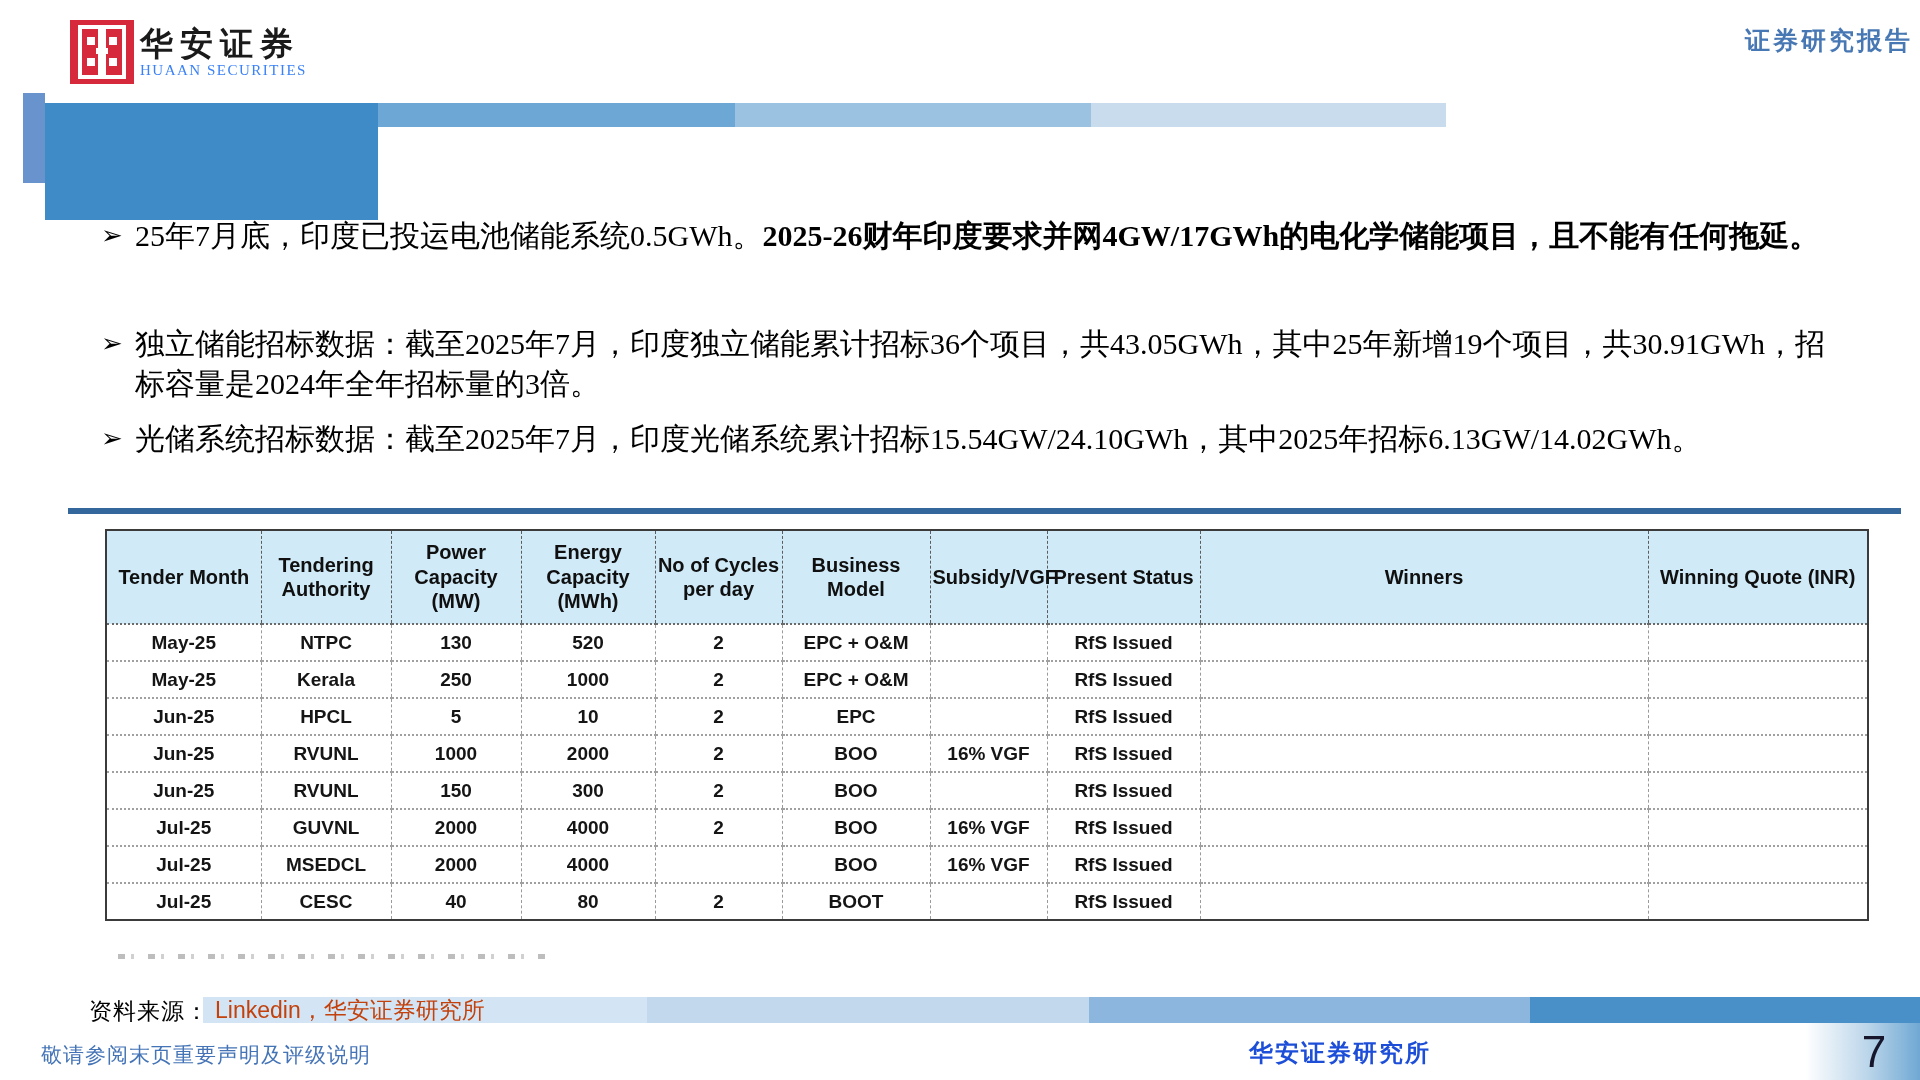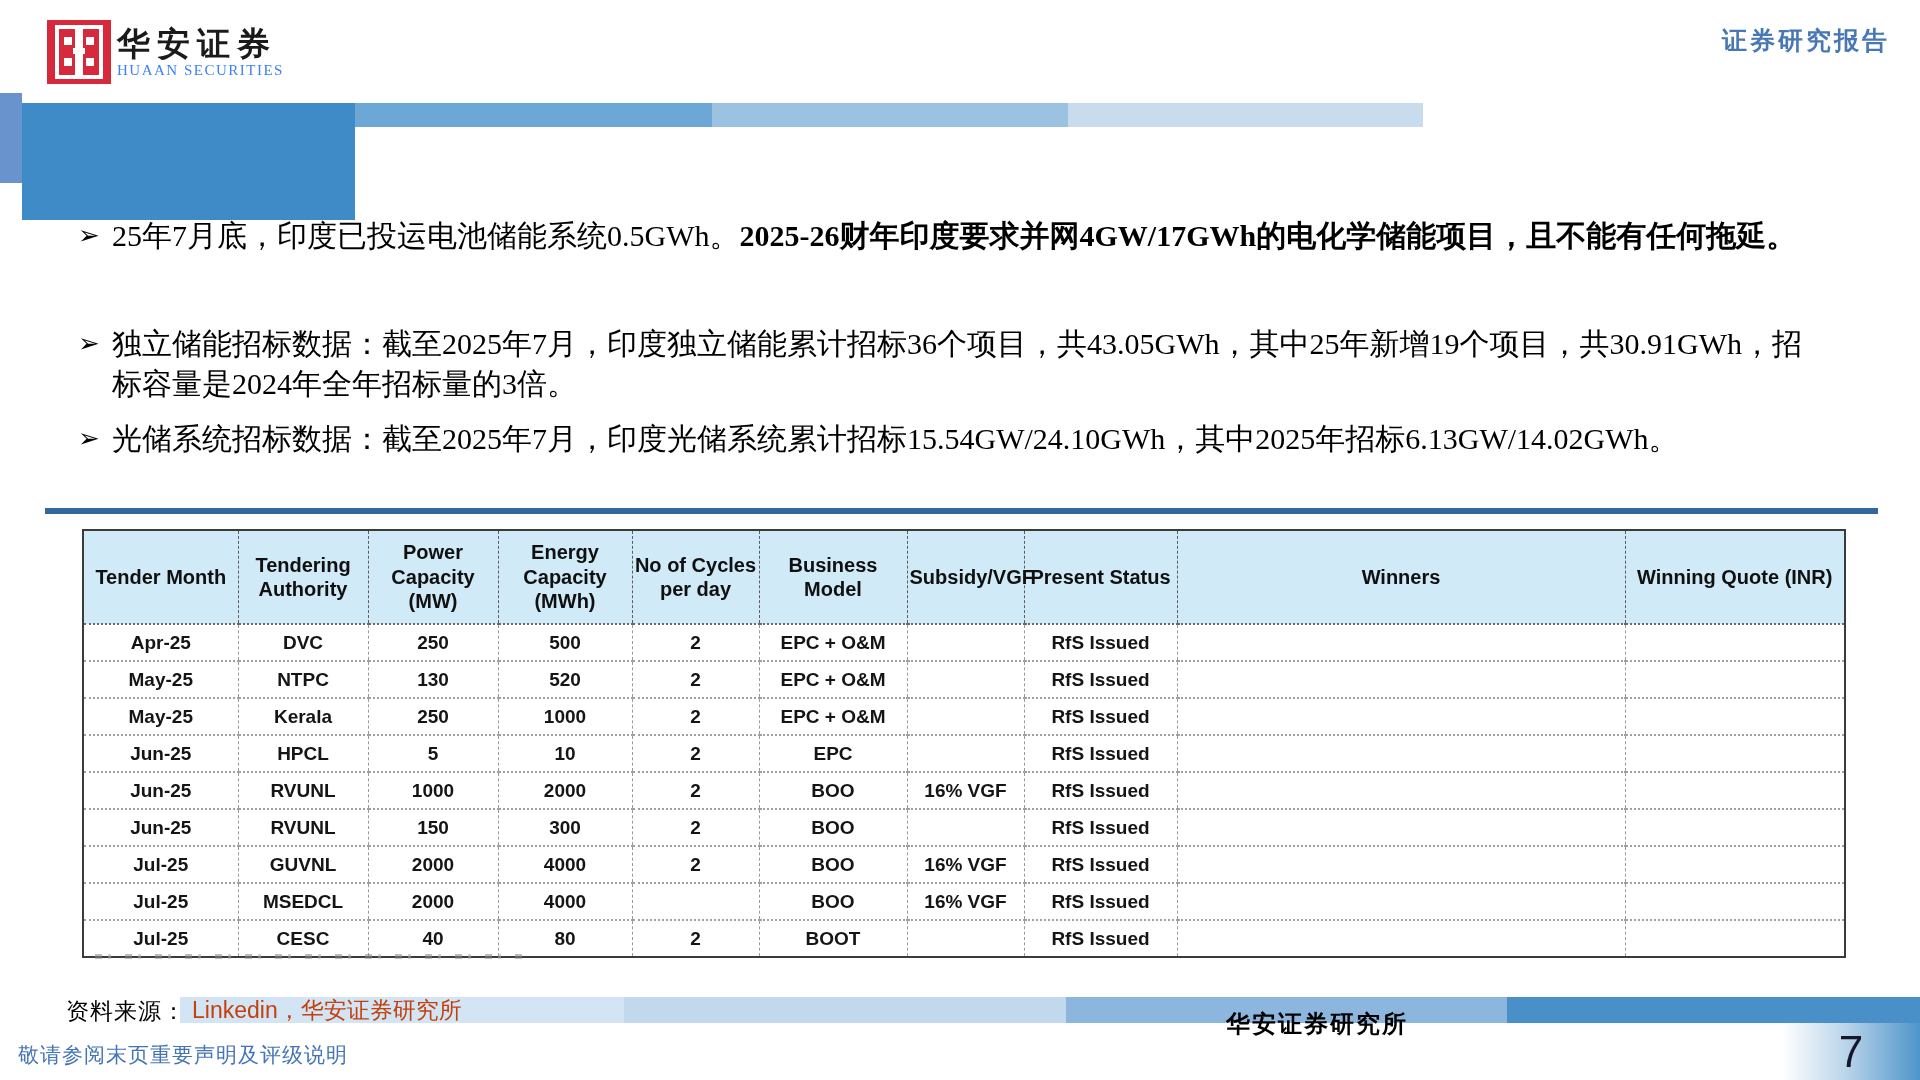--- a/index.html
+++ b/index.html
@@ -1,19 +1,19 @@
 <!DOCTYPE html>
 <html><head>
 <meta charset="utf-8">
 <style>
   * { margin:0; padding:0; box-sizing:border-box; }
   html,body { width:1920px; height:1080px; background:#ffffff; overflow:hidden; }
   body { font-family:"Liberation Serif","DejaVu Serif",serif; }
   .abs { position:absolute; }
-  #slide { position:relative; width:1648px; height:1080px; background:#fff; }
+  #slide { position:relative; width:1648px; height:1080px; background:#fff;margin-left:23px; }
 
   
   #seal { left:47px; top:20px; width:64px; height:64px; }
   #logo-cn { left:117px; top:22px; font-size:33px; font-weight:bold; letter-spacing:7px; color:#1a1a1a; }
   #logo-en { left:117px; top:62px; font-size:15px; letter-spacing:1.5px; color:#3b82f6; }
   #report-type { left:1690px; top:24px; width:200px; font-size:25px; letter-spacing:3px; color:#4878b4; font-weight:600; text-align:right; }
 
   
   #vbar  { left:0; top:93px; width:22px; height:90px; background:#6893cd; }
   #band-dark { left:22px; top:103px; width:333px; height:117px; background:#3e8bc8; }
@@ -63,21 +63,21 @@
   
   #source-band {
     left:180px; top:997px; width:1740px; height:26px;
     background:linear-gradient(90deg,#d3e5f4 0px,#d3e5f4 444px,#c2d9ed 444px,#c2d9ed 886px,#8cb6dd 886px,#8cb6dd 1327px,#4a90c8 1327px,#4a90c8 100%);
   }
   #source-label { left:66px; top:996px; font-size:23px; color:#000; letter-spacing:1px; }
   #source-value { left:192px; top:995px; font-size:23px; color:#c2410c; font-family:"Liberation Sans","DejaVu Sans",sans-serif; }
 
   
   #disclaimer { left:18px; top:1041px; font-size:21px; color:#4474b6; letter-spacing:1px; }
-  #institute { left:1226px; top:1008px; font-size:24px; font-weight:bold; color:#000000; letter-spacing:2px; }
+  #institute { left:1226px; top:1037px; font-size:24px; font-weight:bold; color:#1d4ed8; letter-spacing:2px; }
   #page-box {
     left:1782px; top:1023px; width:138px; height:57px;
     background:linear-gradient(90deg,rgba(255,255,255,0) 0%,#bcd6ea 45%,#4e94ca 100%);
     display:flex; align-items:center; justify-content:center;
   }
   #page-number { font-size:44px; color:#16162c; font-family:"Liberation Sans","DejaVu Sans",sans-serif; }
 </style>
 </head>
 <body>
 
@@ -138,32 +138,20 @@
             <th>No of Cycles per day</th>
             <th>Business Model</th>
             <th>Subsidy/VGF</th>
             <th>Present Status</th>
             <th>Winners</th>
             <th>Winning Quote (INR)</th>
           </tr>
         </thead>
       <tbody>
           <tr>
-            <td>Apr-25</td>
-            <td>DVC</td>
-            <td>250</td>
-            <td>500</td>
-            <td>2</td>
-            <td>EPC + O&amp;M</td>
-            <td></td>
-            <td>RfS Issued</td>
-            <td></td>
-            <td></td>
-          </tr>
-          <tr>
             <td>May-25</td>
             <td>NTPC</td>
             <td>130</td>
             <td>520</td>
             <td>2</td>
             <td>EPC + O&amp;M</td>
             <td></td>
             <td>RfS Issued</td>
             <td></td>
             <td></td>

